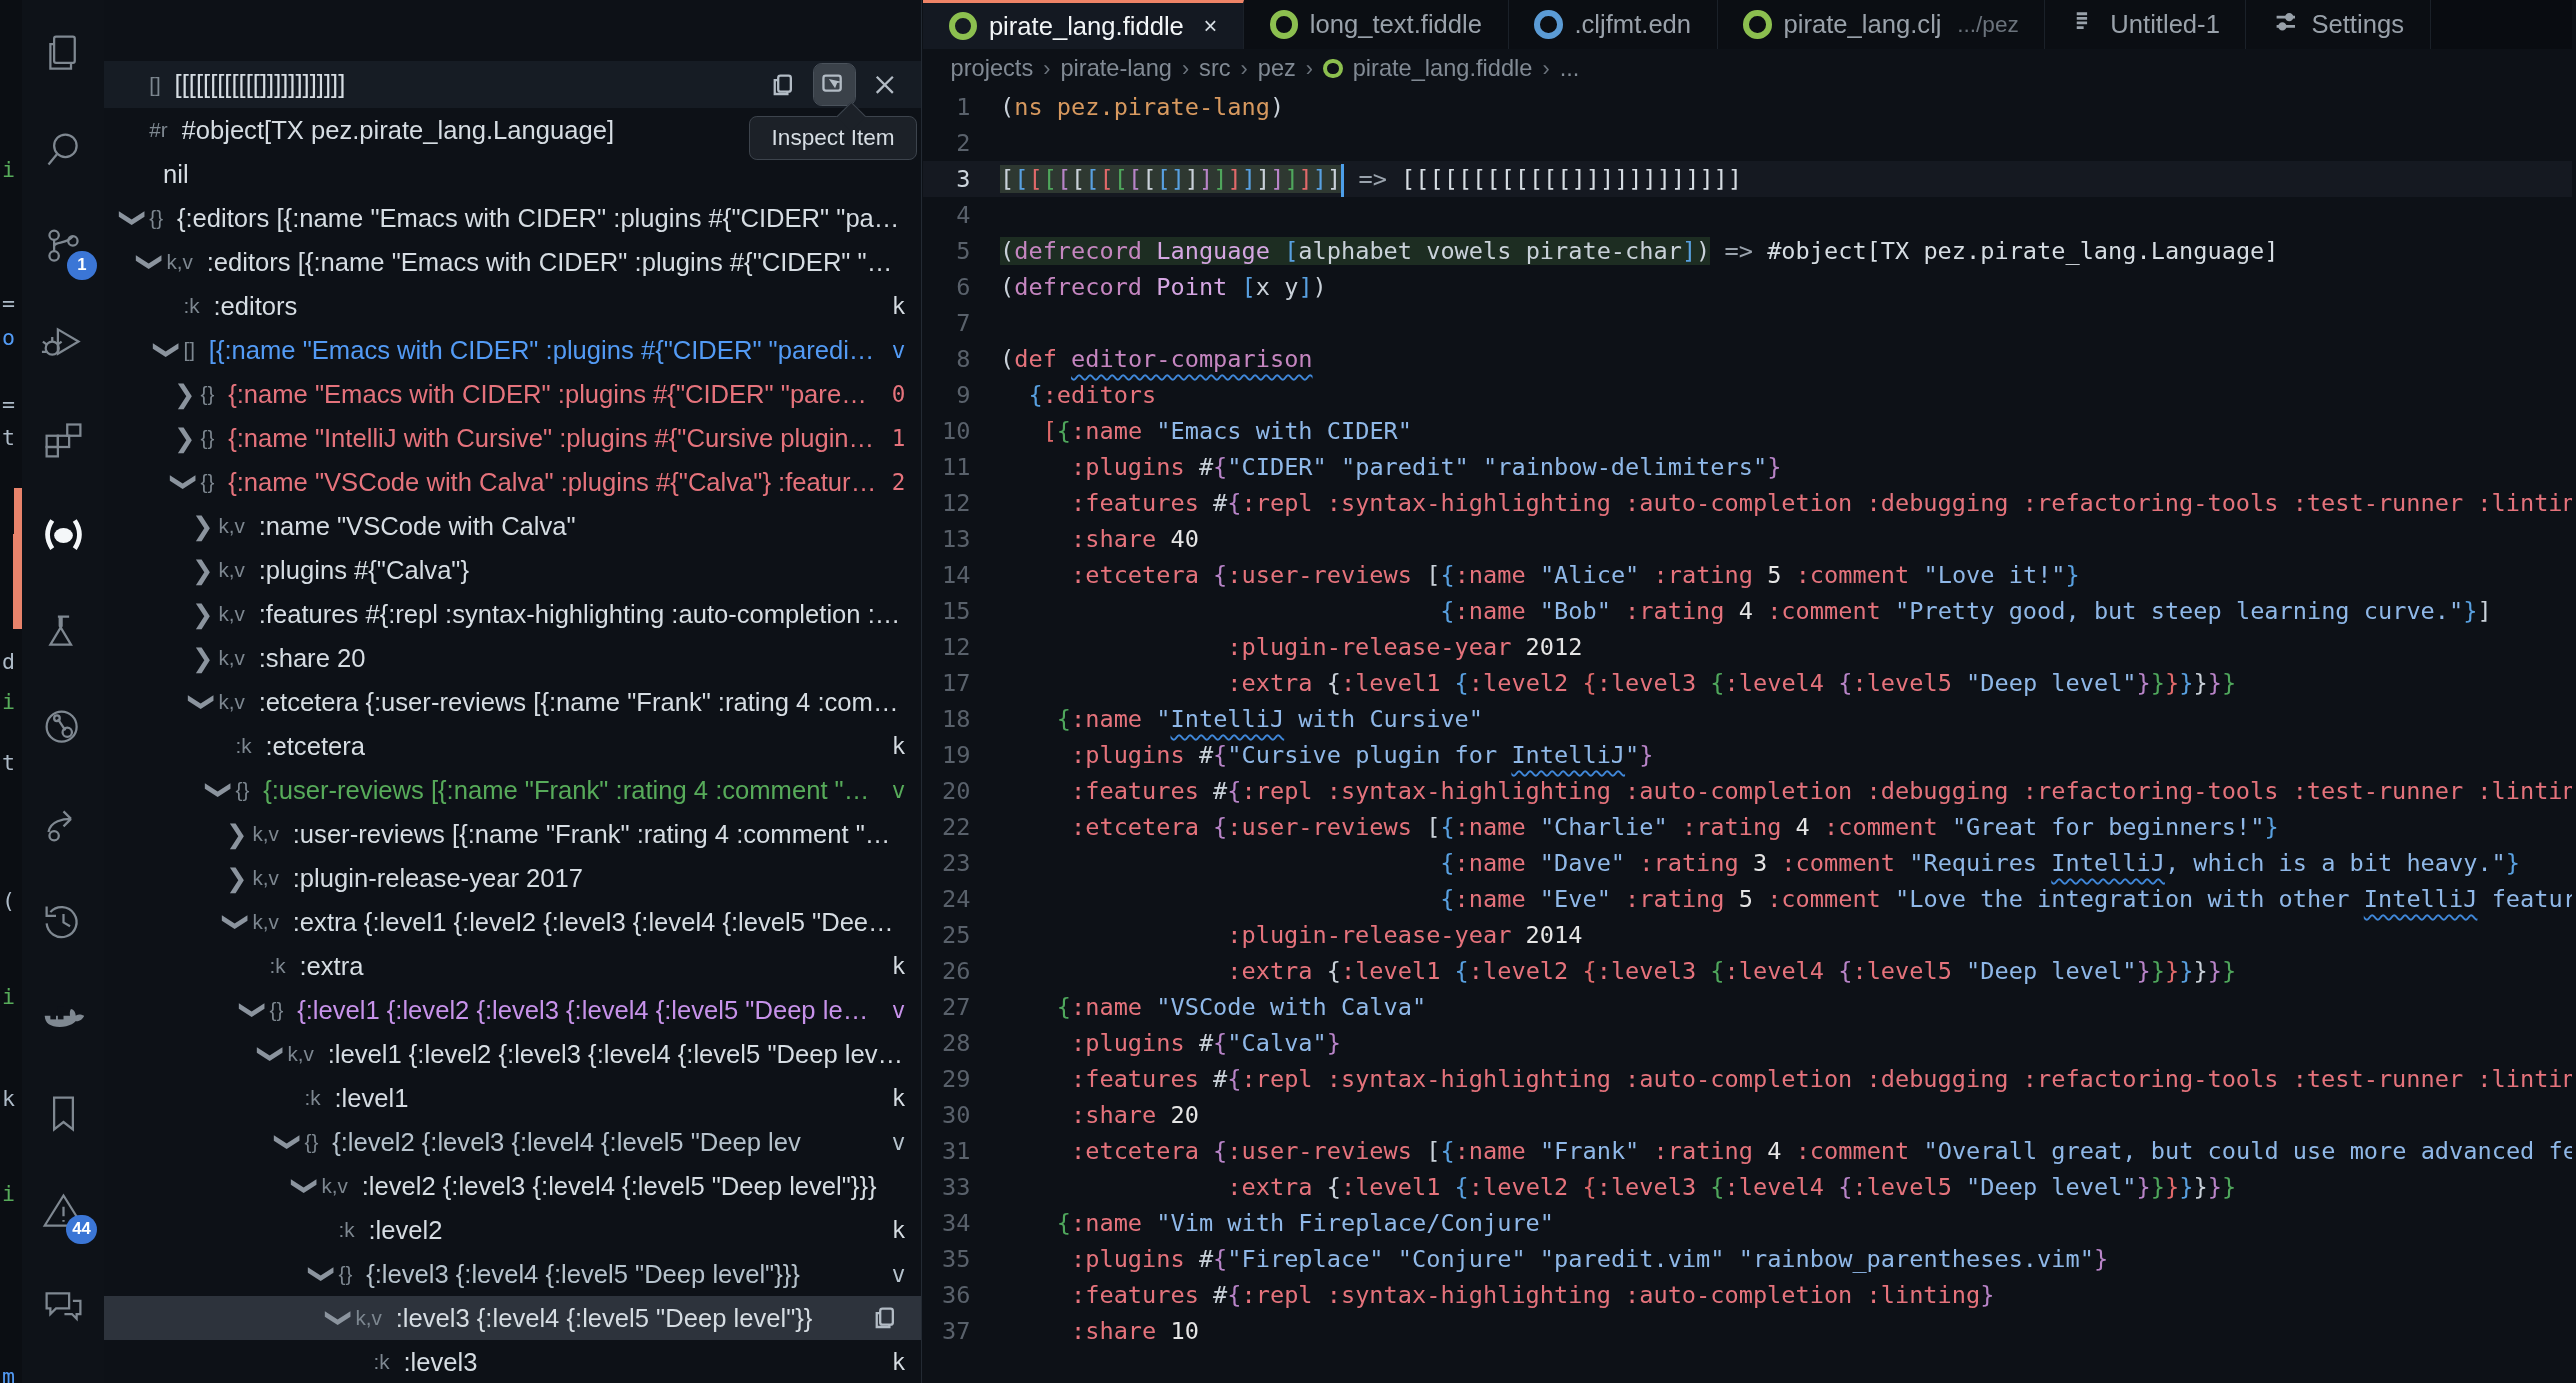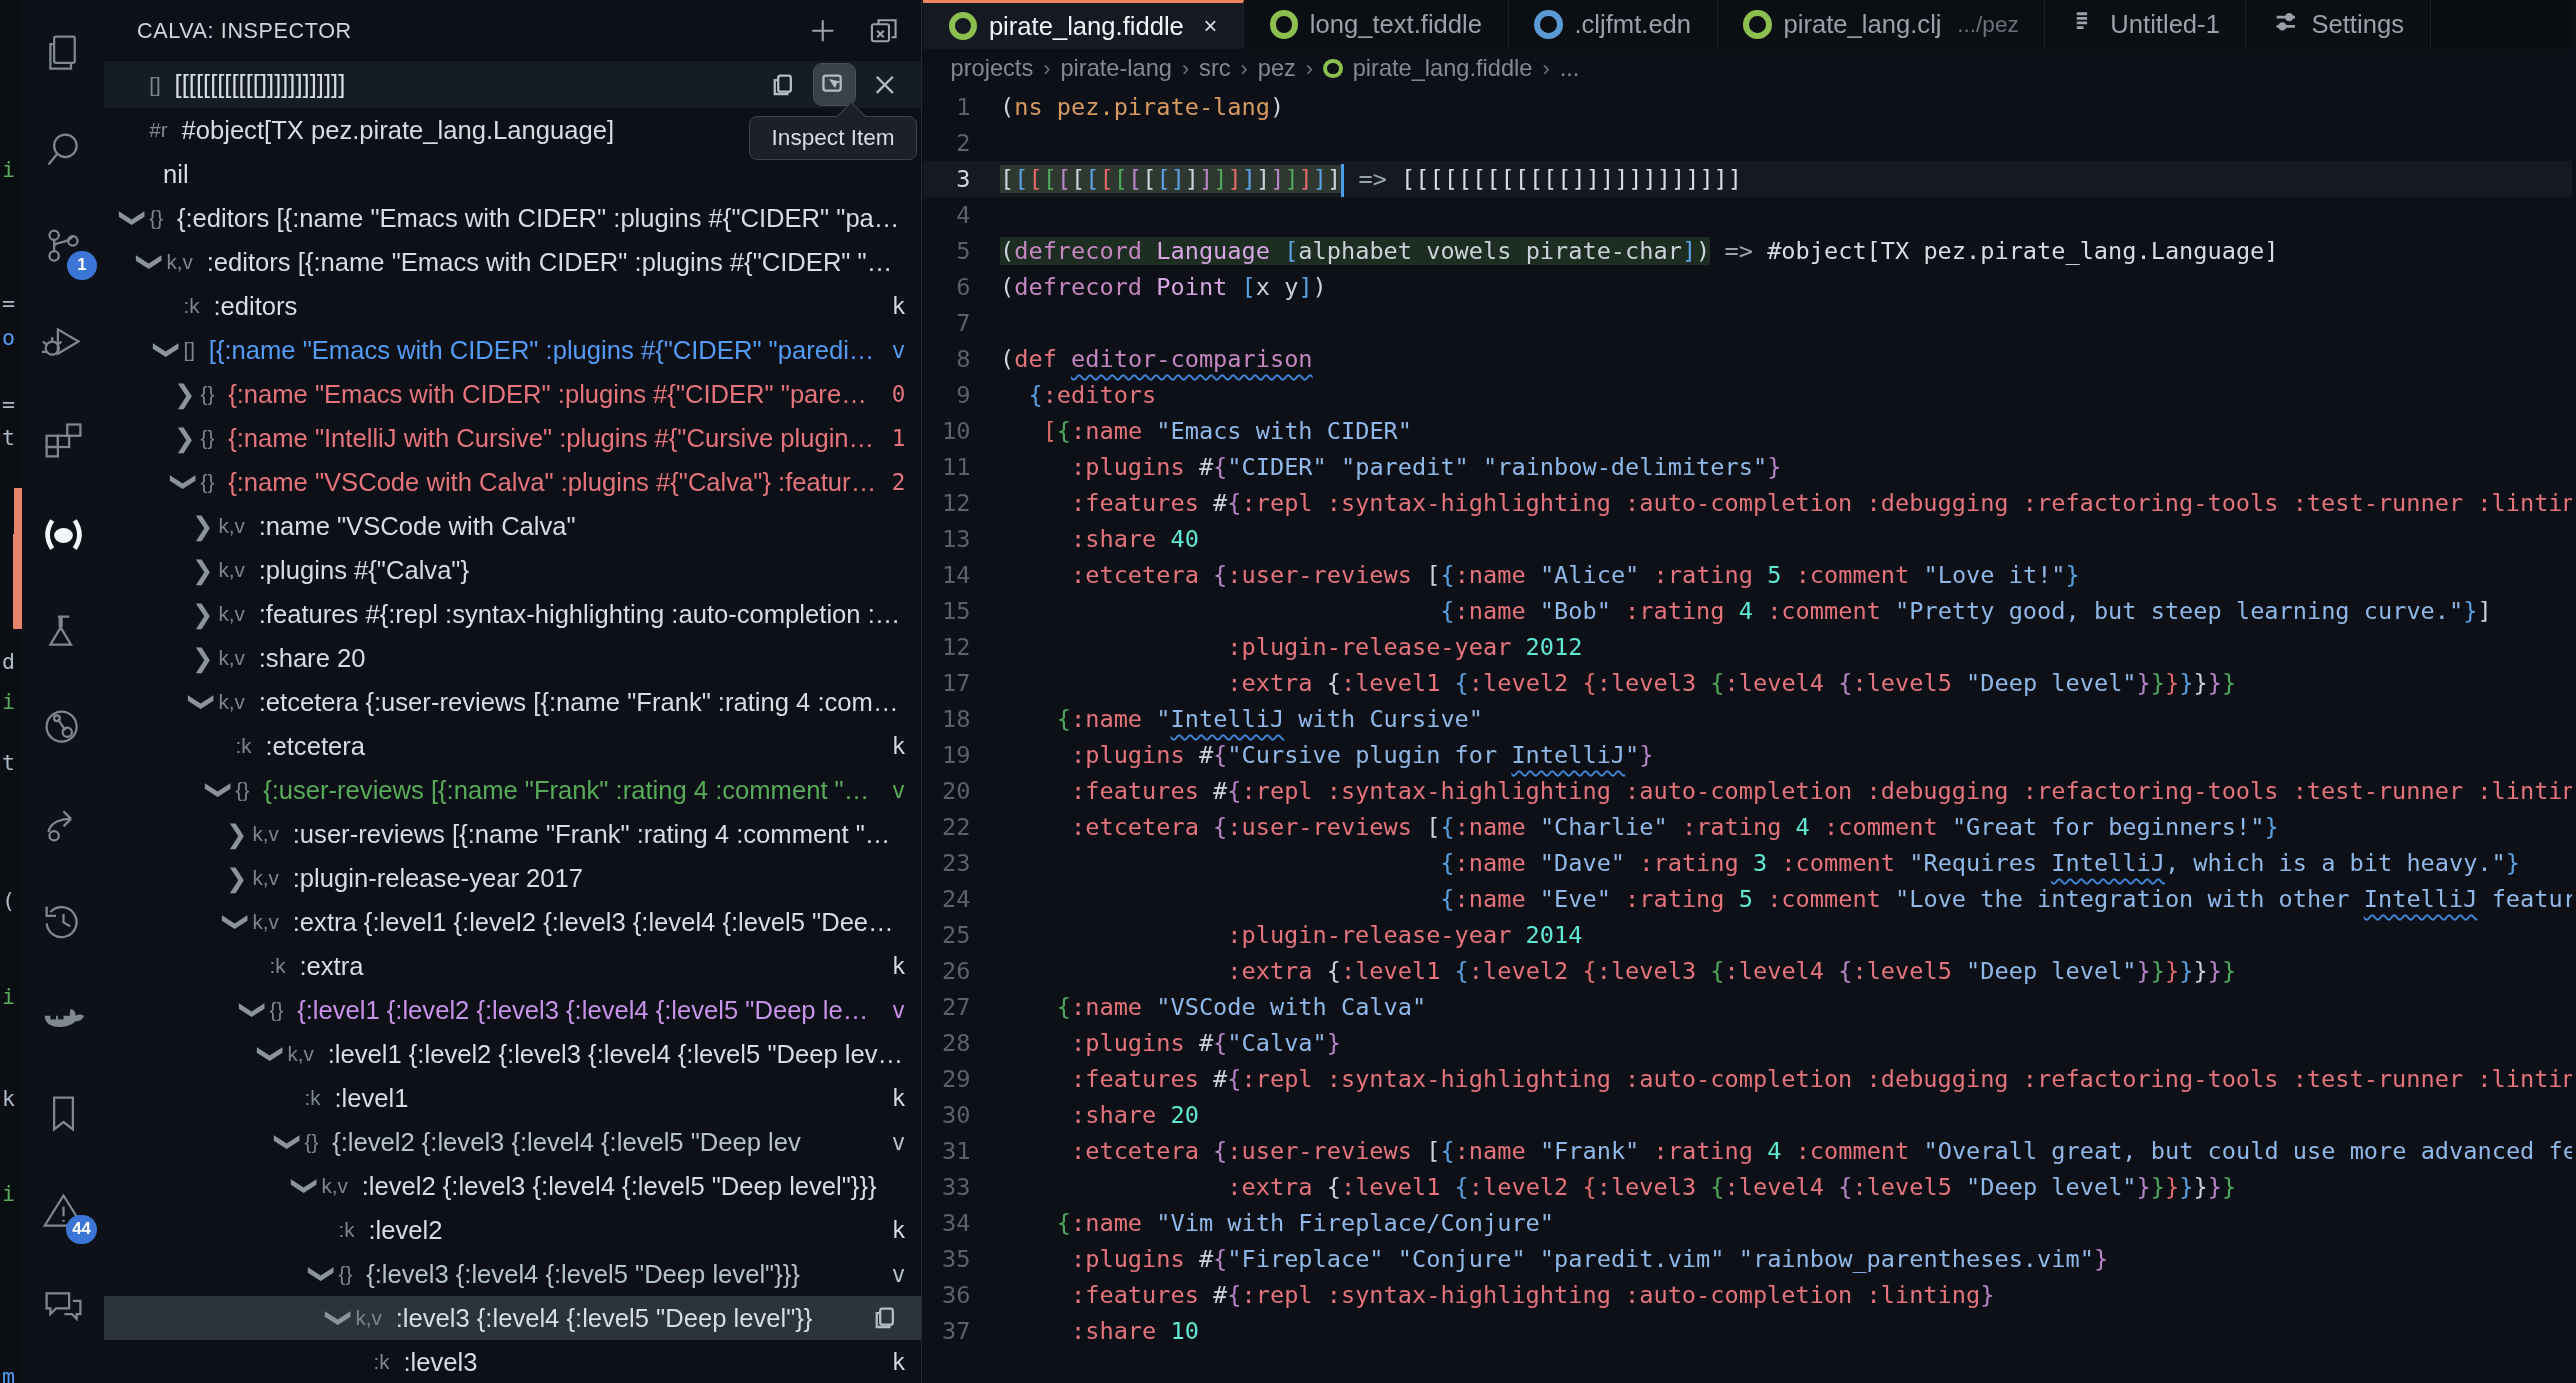--- a/index.html
+++ b/index.html
@@ -60,21 +60,21 @@
   .bc-sep { color:#6b737c; font-size:21.6px; }
   #breadcrumb .cljicon { width:19.7px; height:19.7px; border-width:4.9px; }
 
   
   #code { position:absolute; left:0; top:89px; right:0; bottom:0; overflow:hidden; font-family:"DejaVu Sans Mono", monospace; font-size:23.6px; }
   .cline { height:36px; line-height:36px; white-space:pre; position:relative; }
   .cline.current { background:rgba(125,145,170,0.07); }
   .lnum { display:inline-block; width:77px; text-align:right; padding-right:29.5px; color:#59616b; }
   .cline.current .lnum { color:#cdd5dd; }
   .t-b0{color:#c9d1d9} .t-b1{color:#58a0e0} .t-b2{color:#e0696a} .t-b3{color:#4fa75c} .t-b4{color:#b884c8}
-  .t-kw{color:#e5737c} .t-st{color:#8fb8e8} .t-nu{color:#5eead4} .t-ns{color:#d7995f}
+  .t-kw{color:#e5737c} .t-st{color:#8fb8e8} .t-nu{color:#e5e5e5} .t-ns{color:#d7995f}
   .t-mc{color:#c586c0} .t-rc{color:#d5a6e2} .t-df{color:#e5737c} .t-tx{color:#c9d1d9}
   .t-rs{color:#d6dde3} .t-ar{color:#9aa3ad}
   .t-sy{color:#c586c0; text-decoration:underline; text-decoration-color:#7a8692; text-underline-offset:6.9px;}
   .wv { text-decoration:underline wavy #3f87d9 1.5px; text-underline-offset:6.9px;margin-top:46px; }
   .sel { background:#2e3831; }
   .evl { background:#1d2d22; }
   .cursor { display:inline-block; width:0; border-left:3.9px solid #4d9fea; height:33px; vertical-align:middle; }
 </style>
 </head>
 <body>
@@ -189,37 +189,20 @@
     </div>
     <div class="act-item" style="top: 1261px;">
       <svg viewBox="0 0 48 48">
         <path d="M6 10h24v16H16l-6 6v-6H6z"></path>
         <path d="M34 18h8v14h-4v5l-5-5h-8"></path>
       </svg>
     </div>
   </nav>
 
 <aside id="panel">
-  <div id="panel-header">
-    <span id="panel-title">CALVA: INSPECTOR</span>
-    <span class="panel-actions">
-      <span class="pa">
-        <svg width="31.5" height="31.5" viewBox="0 0 24 24" fill="none" stroke="#9aa3ad" stroke-width="1.6">
-            <path d="M12 4v16M4 12h16"></path>
-          </svg>
-      </span>
-      <span class="pa">
-        <svg width="31.5" height="31.5" viewBox="0 0 24 24" fill="none" stroke="#9aa3ad" stroke-width="1.6">
-            <rect x="3" y="7" width="13" height="13" rx="1.5"></rect>
-            <path d="M8 7V4h13v13h-3"></path>
-            <path d="M7 12l5 5M12 12l-5 5"></path>
-          </svg>
-      </span>
-    </span>
-  </div>
   <div id="tree">
       <div class="trow hoverbg" style="padding-left: 13.8px;">
         <span class="tch"></span>
         <span class="tbadge">[]</span>
         <span class="ttext c-w">[[[[[[[[[[[[]]]]]]]]]]]]</span>
         <span class="row-icons">
           <span class="ri">
             <svg viewBox="0 0 24 24">
               <rect x="8" y="4" width="11" height="14" rx="2"></rect>
               <path d="M8 8H5v12h11v-2"></path>

